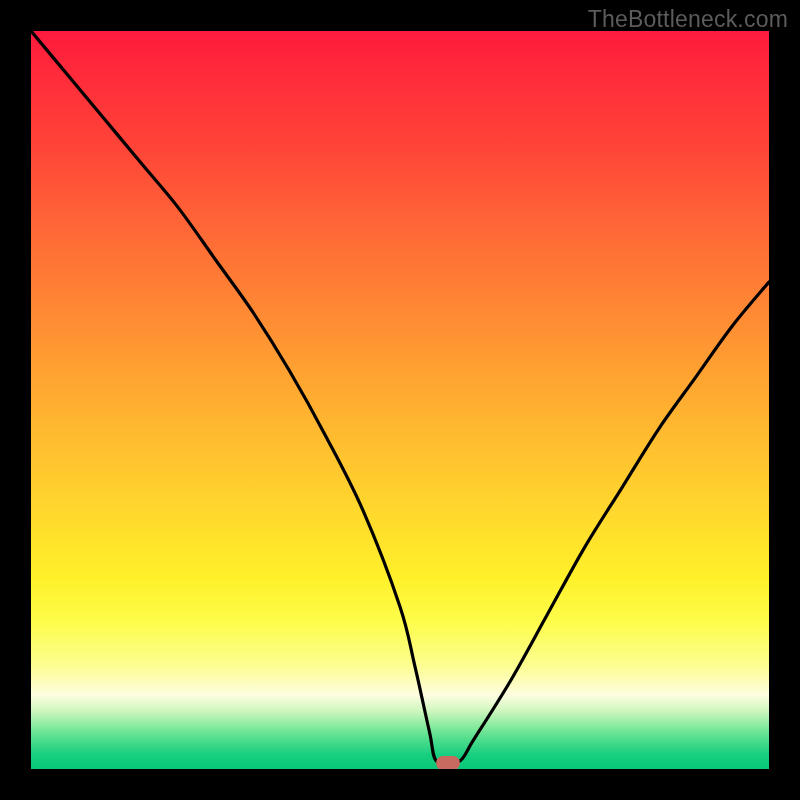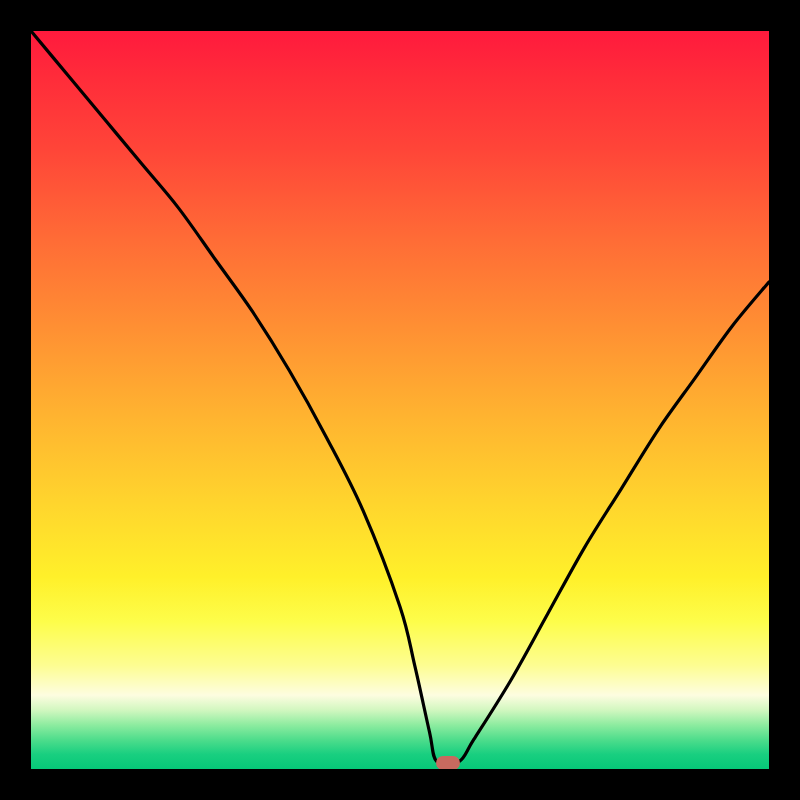--- a/index.html
+++ b/index.html
@@ -70,20 +70,21 @@
     height: 14px;
     border-radius: 7px;
     background: #c86a5f;
     transform: translate(-50%, -50%);
   }
 </style>
 </head>
 <body>
 
 <div class="frame">
+  <div class="watermark">TheBottleneck.com</div>
 
   <div class="plot-area">
     <div class="gradient"></div>
 
     <svg class="curve" viewBox="0 0 738 738" preserveAspectRatio="none">
       <path id="curve-path" d="M 0 0 C 6.1499999999999995 7.380000000000014, 24.6 29.520000000000095, 36.9 44.280000000000086 C 49.199999999999996 59.04000000000008, 61.49999999999999 73.79999999999995, 73.8 88.55999999999995 C 86.1 103.31999999999994, 98.4 118.08000000000003, 110.7 132.84000000000003 C 123 147.60000000000005, 135.29999999999998 161.13, 147.6 177.12 C 159.9 193.11, 172.2 211.56000000000003, 184.5 228.78000000000003 C 196.8 246.00000000000003, 209.1 261.99, 221.4 280.44 C 233.70000000000002 298.89, 246 318.56999999999994, 258.3 339.47999999999996 C 270.6 360.39, 282.9 382.53, 295.2 405.9 C 307.5 429.27, 319.8 451.40999999999997, 332.1 479.7 C 344.40000000000003 507.99, 360.39 549.81, 369 575.64 C 377.61 601.47, 378.84 613.77, 383.76 634.68 C 388.68 655.5899999999999, 394.83000000000004 685.11, 398.52000000000004 701.1 C 402.21000000000004 717.09, 400.98 725.7, 405.90000000000003 730.62 C 410.82000000000005 735.54, 421.89 734.31, 428.03999999999996 730.62 C 434.18999999999994 726.9300000000001, 434.19 722.01, 442.8 708.48 C 451.41 694.95, 467.4 670.35, 479.7 649.44 C 492 628.5300000000001, 504.3 605.16, 516.6 583.02 C 528.9 560.88, 541.2 537.51, 553.5 516.6 C 565.8 495.69000000000005, 578.1 477.24, 590.4 457.56 C 602.6999999999999 437.88, 615 416.96999999999997, 627.3 398.52 C 639.5999999999999 380.07, 651.9000000000001 364.0799999999999, 664.2 346.85999999999996 C 676.5 329.64, 688.8000000000001 311.19, 701.1 295.2 C 713.4 279.21, 731.85 258.29999999999995, 738 250.91999999999996" fill="none" stroke="#000" stroke-width="3.2" stroke-linecap="round" stroke-linejoin="round"></path>
     </svg>
 
     <div class="marker" id="min-marker" style="left: 416.97px; top: 732.096px;"></div>
   </div>

